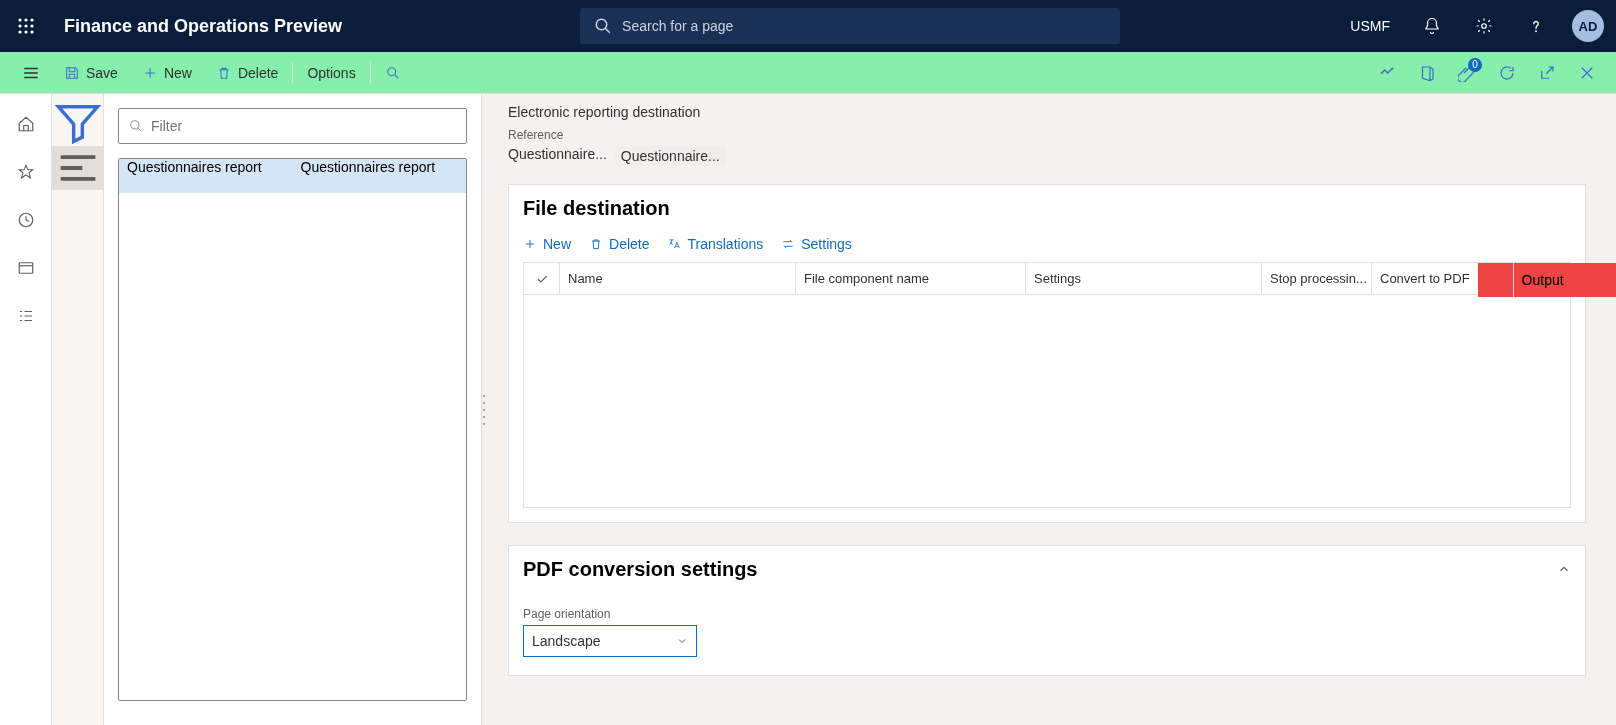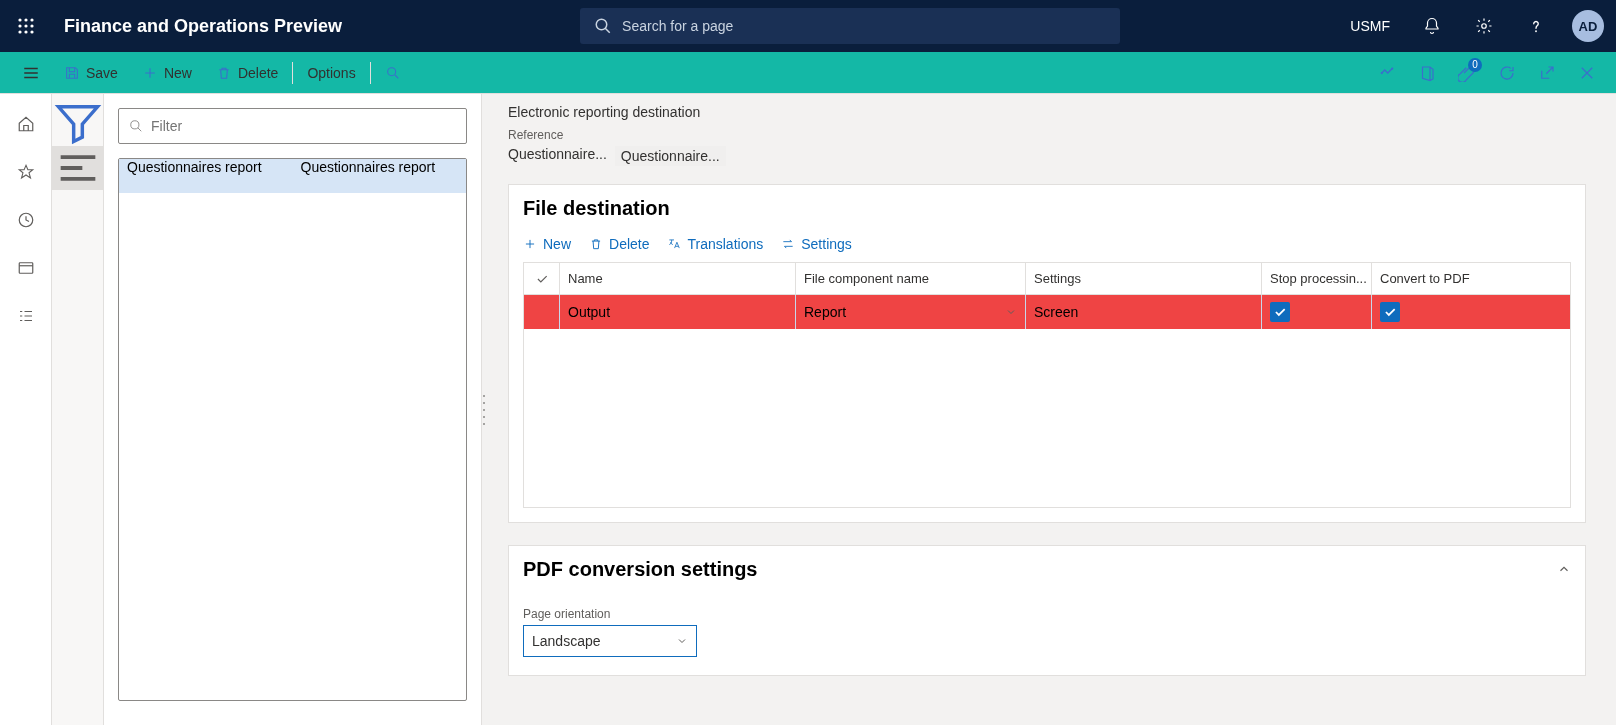--- a/index.html
+++ b/index.html
@@ -11,21 +11,21 @@
 .app-title { font-size: 18px; font-weight: 600; margin-left: 12px; }
 .search-bar { margin-left: 238px; width: 540px; height: 36px; background: #1a3055; border-radius: 3px; display: flex; align-items: center; padding: 0 14px; gap: 10px; }
 .search-bar input { flex: 1; background: transparent; border: none; color: #fff; font-size: 14px; outline: none; }
 .search-bar input::placeholder { color: #c9d3e0; }
 .header-right { margin-left: auto; display: flex; align-items: center; gap: 12px; padding-right: 12px; }
 .company { font-size: 14px; margin-right: 10px; }
 .hdr-icon { width: 40px; height: 52px; display: flex; align-items: center; justify-content: center; cursor: pointer; }
 .avatar { width: 32px; height: 32px; border-radius: 50%; background: #a7bde0; display:flex; align-items:center; justify-content:center; font-size:13px; color:#0a1e3c; font-weight:600; margin-left:4px; }
 
 
-.action-bar { height: 42px; background: #14b8a6; border-bottom: 1px solid #e1dfdd; display: flex; align-items: center; padding-left: 10px; }
+.action-bar { height: 42px; background: #86efac; border-bottom: 1px solid #e1dfdd; display: flex; align-items: center; padding-left: 10px; }
 .menu-toggle { width: 42px; height: 42px; display:flex; align-items:center; justify-content:center; cursor:pointer; }
 .ab-btn { display: flex; align-items: center; gap: 6px; padding: 0 12px; height: 42px; cursor: pointer; font-size: 14px; color: #323130; }
 .ab-btn svg { width: 16px; height: 16px; }
 .ab-sep { width: 1px; height: 22px; background: #e1dfdd; margin: 0 2px; }
 .ab-right { margin-left: auto; display:flex; align-items:center; gap: 6px; padding-right: 12px; }
 .ab-icon { width: 34px; height: 42px; display:flex; align-items:center; justify-content:center; cursor:pointer; position:relative; color:#3b6ecc; }
 .ab-icon svg { width:18px; height:18px; }
 .ab-badge{position:absolute; top:6px; right:2px; background:#0f6cbd; color:#fff; border-radius:50%; width:14px; height:14px; font-size:10px; display:flex; align-items:center; justify-content:center;}
 
 
@@ -60,21 +60,21 @@
 
 .card{background:#fff;border:1px solid #e1dfdd;margin-bottom:22px;}
 .card-head{padding:12px 14px;font-size:20px;font-weight:600;}
 .card-head.collapse{display:flex;align-items:center;justify-content:space-between;}
 .chev{color:#605e5c;}
 
 .fd-toolbar{display:flex;align-items:center;gap:18px;padding:4px 14px 10px 14px;font-size:14px;color:#0f6cbd;}
 .fd-btn{display:flex;align-items:center;gap:6px;cursor:pointer;}
 .fd-btn svg{width:14px;height:14px;}
 
-.tbl{border:1px solid #e1dfdd;margin:0 14px 14px 14px;height:246px;display:flex;flex-direction:column;}
+.tbl{border:1px solid #e1dfdd;margin:0 14px 14px 14px;height:246px;display:flex;}
 .thead{display:flex;height:32px;border-bottom:1px solid #e1dfdd;font-size:13px;color:#323130;align-items:center;background:#fff;}
 .th{padding:0 8px;border-right:1px solid #e1dfdd;height:100%;display:flex;align-items:center;overflow:hidden;white-space:nowrap;text-overflow:ellipsis;}
 .c-check{width:36px;justify-content:center;}
 .c-name{width:236px;}
 .c-fcn{width:230px;}
 .c-set{width:236px;}
 .c-stop{width:110px;}
 .c-pdf{flex:1;border-right:none;}
 .trow{display:flex;height:34px;background:#ef4444;align-items:center;font-size:14px;}
 .td{padding:0 8px;border-right:1px solid #c7d6ea;height:100%;display:flex;align-items:center;}

